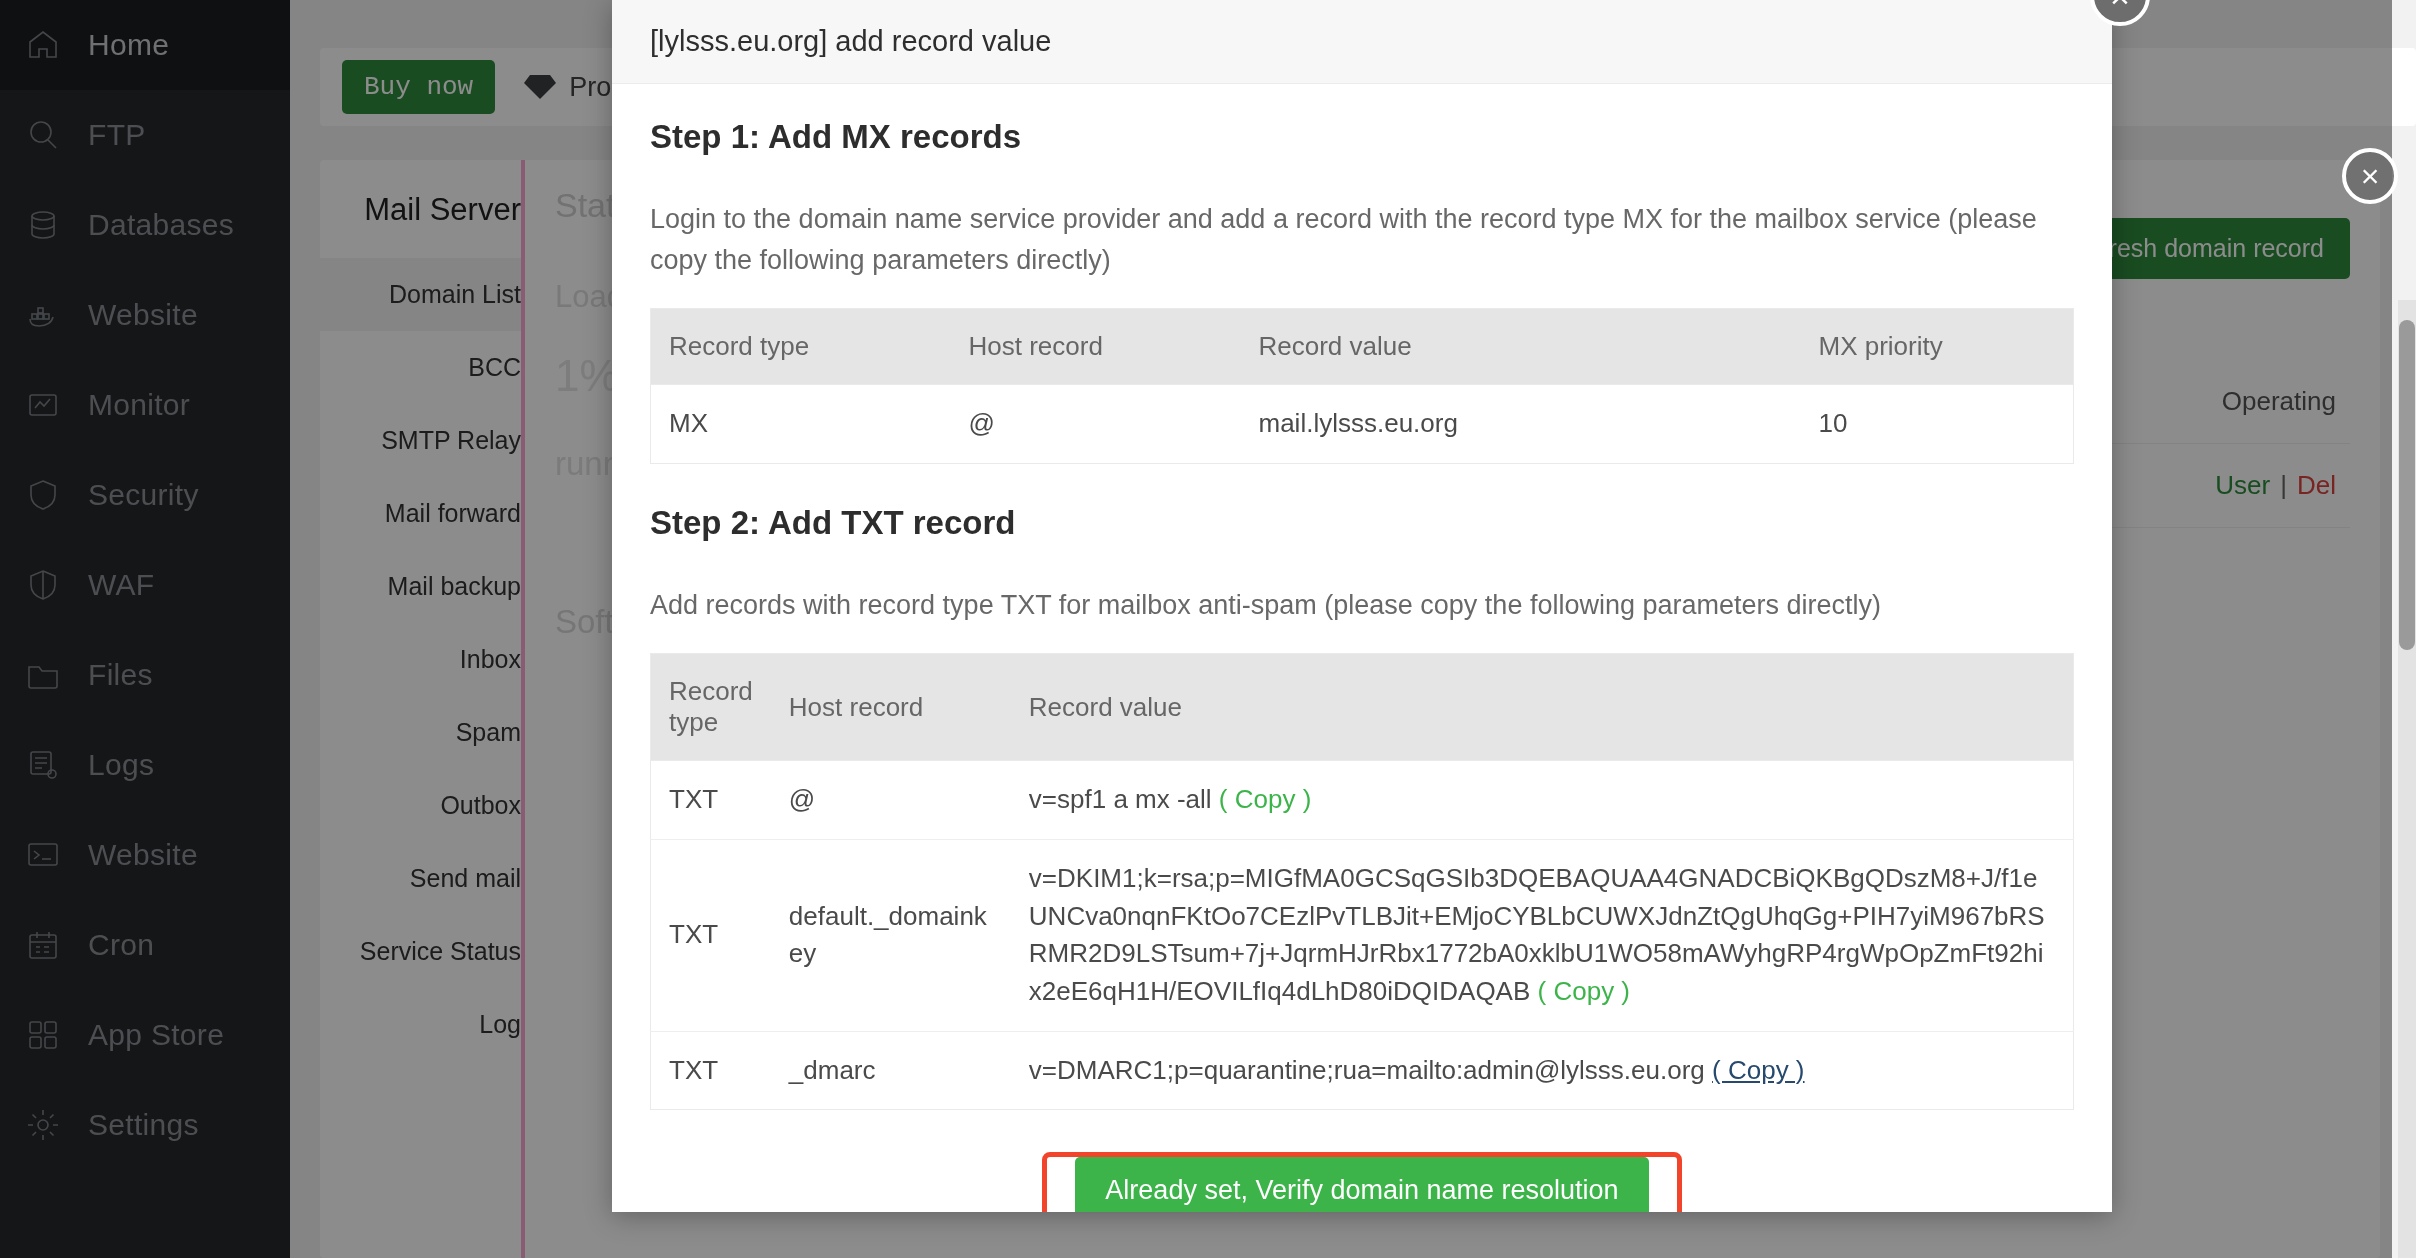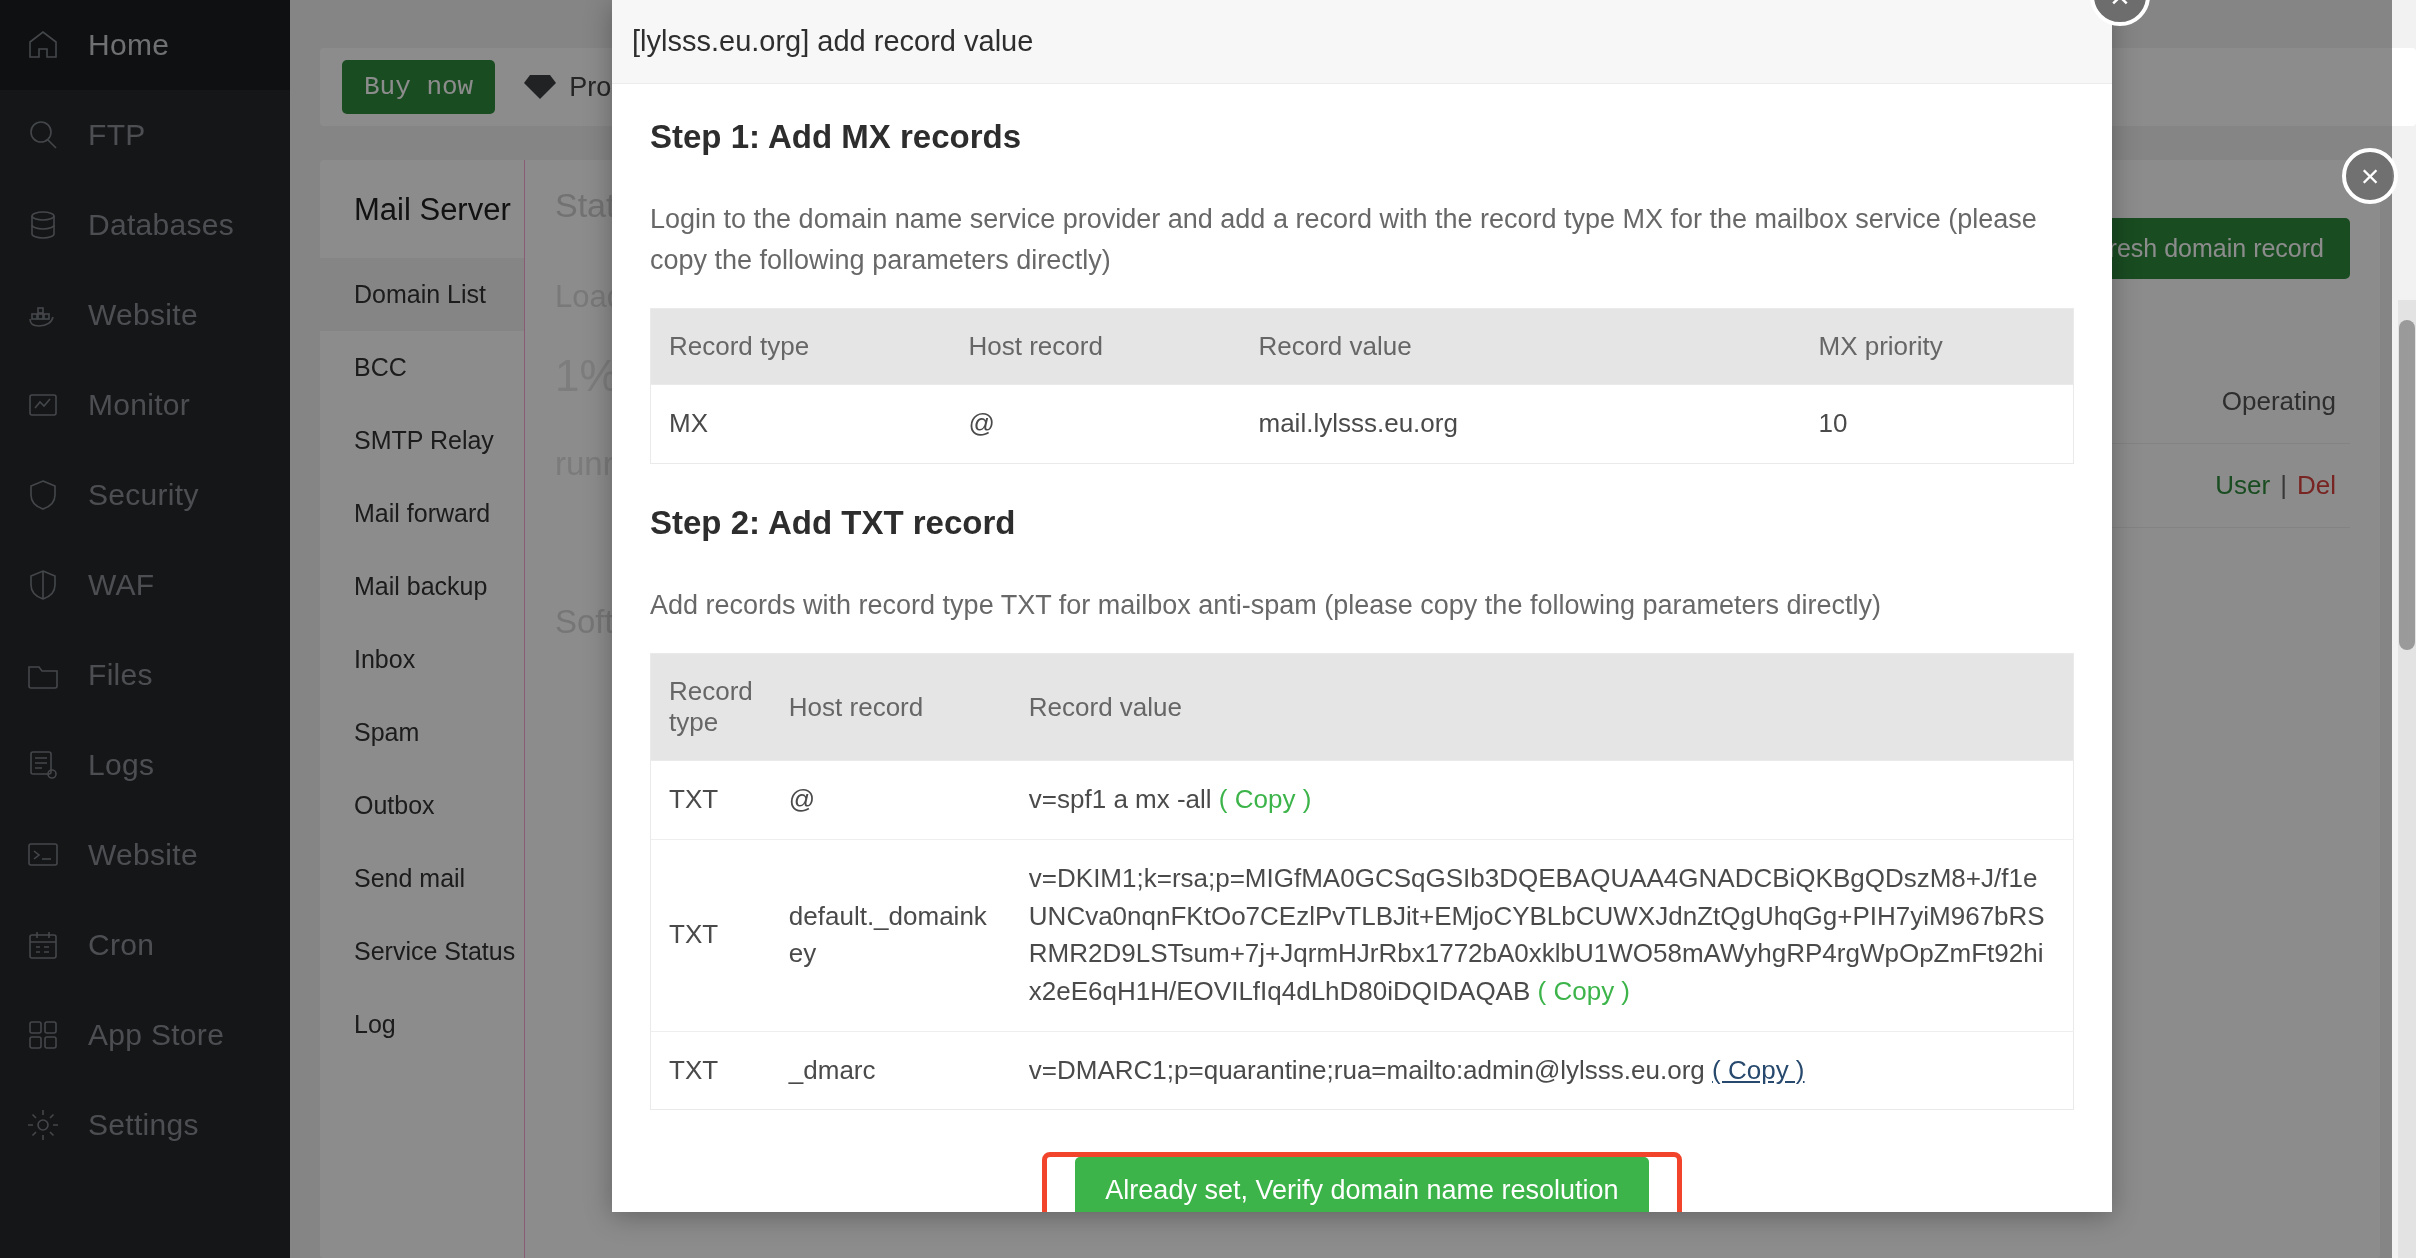--- a/index.html
+++ b/index.html
@@ -55,21 +55,21 @@
   .pro-wrap { display: flex; align-items: center; margin-left: 28px; color: #444; font-size: 27px; }
   .diamond { width: 34px; height: 28px; margin-right: 12px; }
   .diamond svg { width: 34px; height: 28px; fill: #3c3f43; }
 
   #panel {
     position: absolute; left: 30px; top: 160px;
     width: 2060px; height: 1098px;
     background: #fff; border-radius: 4px;
     display: flex;
   }
-  #mailnav { width: 205px; border-right: 1px solid #f9a8d4; padding-top: 0; }
+  #mailnav { width: 205px; border-right: 4px solid #f9a8d4; padding-top: 0; text-align: right; }
   .mailnav-title {
     font-size: 31px; color: #222;
     padding: 32px 0 30px 34px; font-weight: normal;
   }
   .mailnav-item {
     font-size: 25px; color: #333;
     padding: 22px 0 22px 34px;
   }
   .mailnav-item.active { background: #f3f3f3; }
 
@@ -111,21 +111,21 @@
     width: 1500px; height: 1212px;
     background: #fff;
     z-index: 30;
     box-shadow: 0 4px 26px rgba(0,0,0,0.3);
     display: flex; flex-direction: column;
   }
   .modal-head {
     height: 84px; background: #f7f7f7;
     border-bottom: 1px solid #ececec;
     display: flex; align-items: center;
-    padding-left: 20px;
+    padding-left: 38px;
     font-size: 29px; color: #2e2e2e;
     flex: 0 0 84px;
   }
   .modal-close {
     position: absolute; right: -38px; top: -34px;
     width: 60px; height: 60px; border-radius: 50%;
     background: #6d6d6d; border: 4px solid #fff;
     color: #fff; font-size: 34px; line-height: 1;
     display: flex; align-items: center; justify-content: center;
     z-index: 40;

